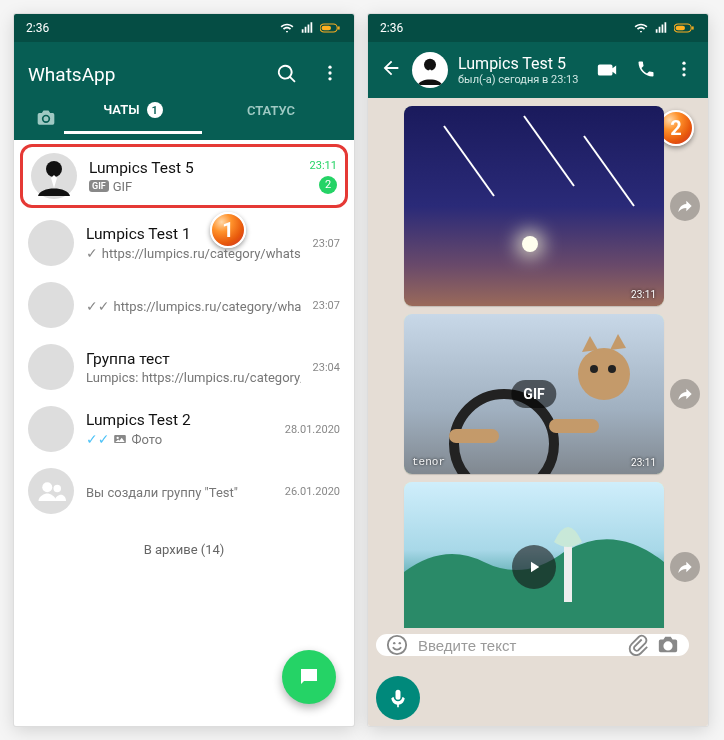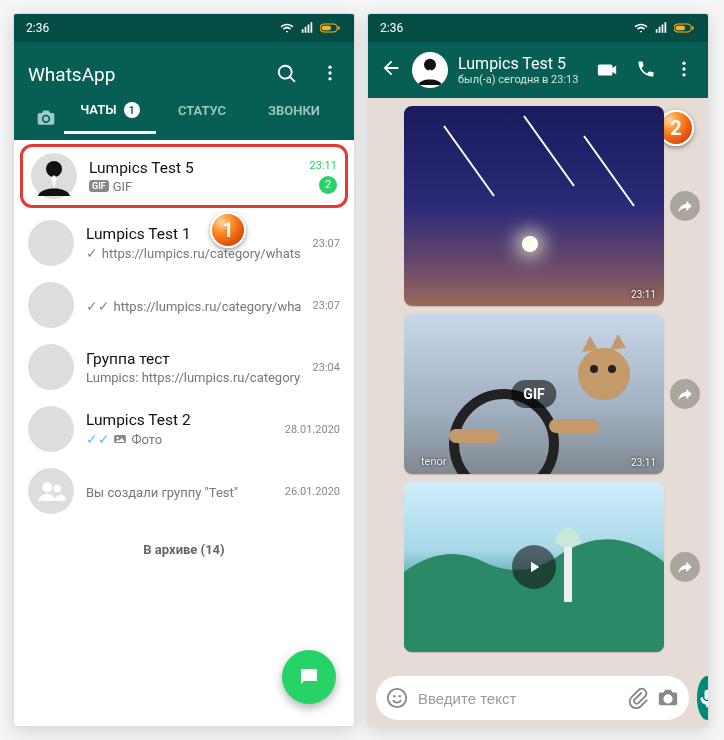--- a/index.html
+++ b/index.html
@@ -104,21 +104,21 @@
     border-radius: 3px; padding: 1px 3px; font-weight: 600;
   }
   .tick { color: #888; font-size: 14px; }
   .tick.blue { color: #4fc3f7; }
   .highlight {
     border: 3px solid #e53935; border-radius: 12px;
     margin: 4px 6px; padding: 6px 8px;
   }
   .archive {
     text-align: center; color: #666; font-size: 13px;
-    padding: 20px 0; font-weight: 700;
+    padding: 20px 0; font-weight: 400;
   }
   .fab {
     position: absolute; right: 18px; bottom: 22px;
     width: 54px; height: 54px; border-radius: 50%;
     background: #25d366; display: flex; align-items: center; justify-content: center;
     box-shadow: 0 4px 10px rgba(0,0,0,.3);
   }
   .orb {
     position: absolute; width: 36px; height: 36px; border-radius: 50%;
     background: radial-gradient(circle at 30% 25%, #ffd8a8 0%, #ff922b 30%, #e8590c 65%, #c92a2a 100%);
@@ -175,37 +175,37 @@
   .mtime {
     position: absolute; right: 8px; bottom: 6px;
     font-size: 10px; color: #fff; text-shadow: 0 0 3px #000;
   }
   .gif-pill {
     position: absolute; left: 50%; top: 50%; transform: translate(-50%,-50%);
     background: rgba(0,0,0,.55); color: #fff; font-weight: 700;
     font-size: 14px; padding: 6px 12px; border-radius: 20px;
   }
   .tenor {
-    position: absolute; left: 17px; bottom: 6px; color: #fff;
-    font-size: 11px; opacity: .9; text-shadow: 0 0 3px #000;
+    position: absolute; left: 8px; bottom: 6px; color: #fff;
+    font-size: 11px; opacity: .9; text-shadow: 0 0 3px #000; font-family: Liberation Mono, monospace;
   }
   .playbtn {
     position: absolute; left: 50%; top: 50%; transform: translate(-50%,-50%);
     width: 44px; height: 44px; border-radius: 50%;
     background: rgba(20,20,20,.6); display: flex; align-items:center; justify-content:center;
   }
   .fwd {
     width: 30px; height: 30px; border-radius: 50%;
     background: rgba(0,0,0,.25); flex-shrink: 0;
     display: flex; align-items: center; justify-content: center;
     align-self: center;
   }
   .inputbar {
     background: #e5ddd5; padding: 6px 8px;
-    display: flex; align-items: center; gap: 8px;
+    display: flex; align-items: flex-start; gap: 20px; flex-direction: column;
   }
   .inputfield {
     flex: 1; background: #fff; border-radius: 22px;
     height: 44px; display: flex; align-items: center; padding: 0 10px;
     gap: 8px; color: #888;
   }
   .inputfield input {
     border: none; outline: none; flex: 1; font-size: 15px;
     background: transparent; color: #333;
   }
@@ -263,21 +263,20 @@
         <span class="cam-tab">
           <svg width="20" height="20" viewBox="0 0 24 24" fill="#9fc9c3">
               <path d="M9 3l-2 3H4a2 2 0 00-2 2v10a2 2 0 002 2h16a2 2 0 002-2V8a2 2 0 00-2-2h-3l-2-3H9zm3 5a5 5 0 110 10 5 5 0 010-10zm0 2a3 3 0 100 6 3 3 0 000-6z"></path>
             </svg>
         </span>
         <span class="tab active">
           <span>ЧАТЫ</span>
           <span class="tab-badge">1</span>
         </span>
         <span class="tab">СТАТУС</span>
-        <span class="tab">ЗВОНКИ</span>
       </div>
     </div>
 
     <div class="chatlist">
 
       <div class="crow highlight">
         <div class="avatar av-suit">
           <svg width="40" height="40" viewBox="0 0 40 40">
               <circle cx="20" cy="13" r="8" fill="#111"></circle>
               <path d="M4 40c2-10 30-10 32 0" fill="#111"></path>

